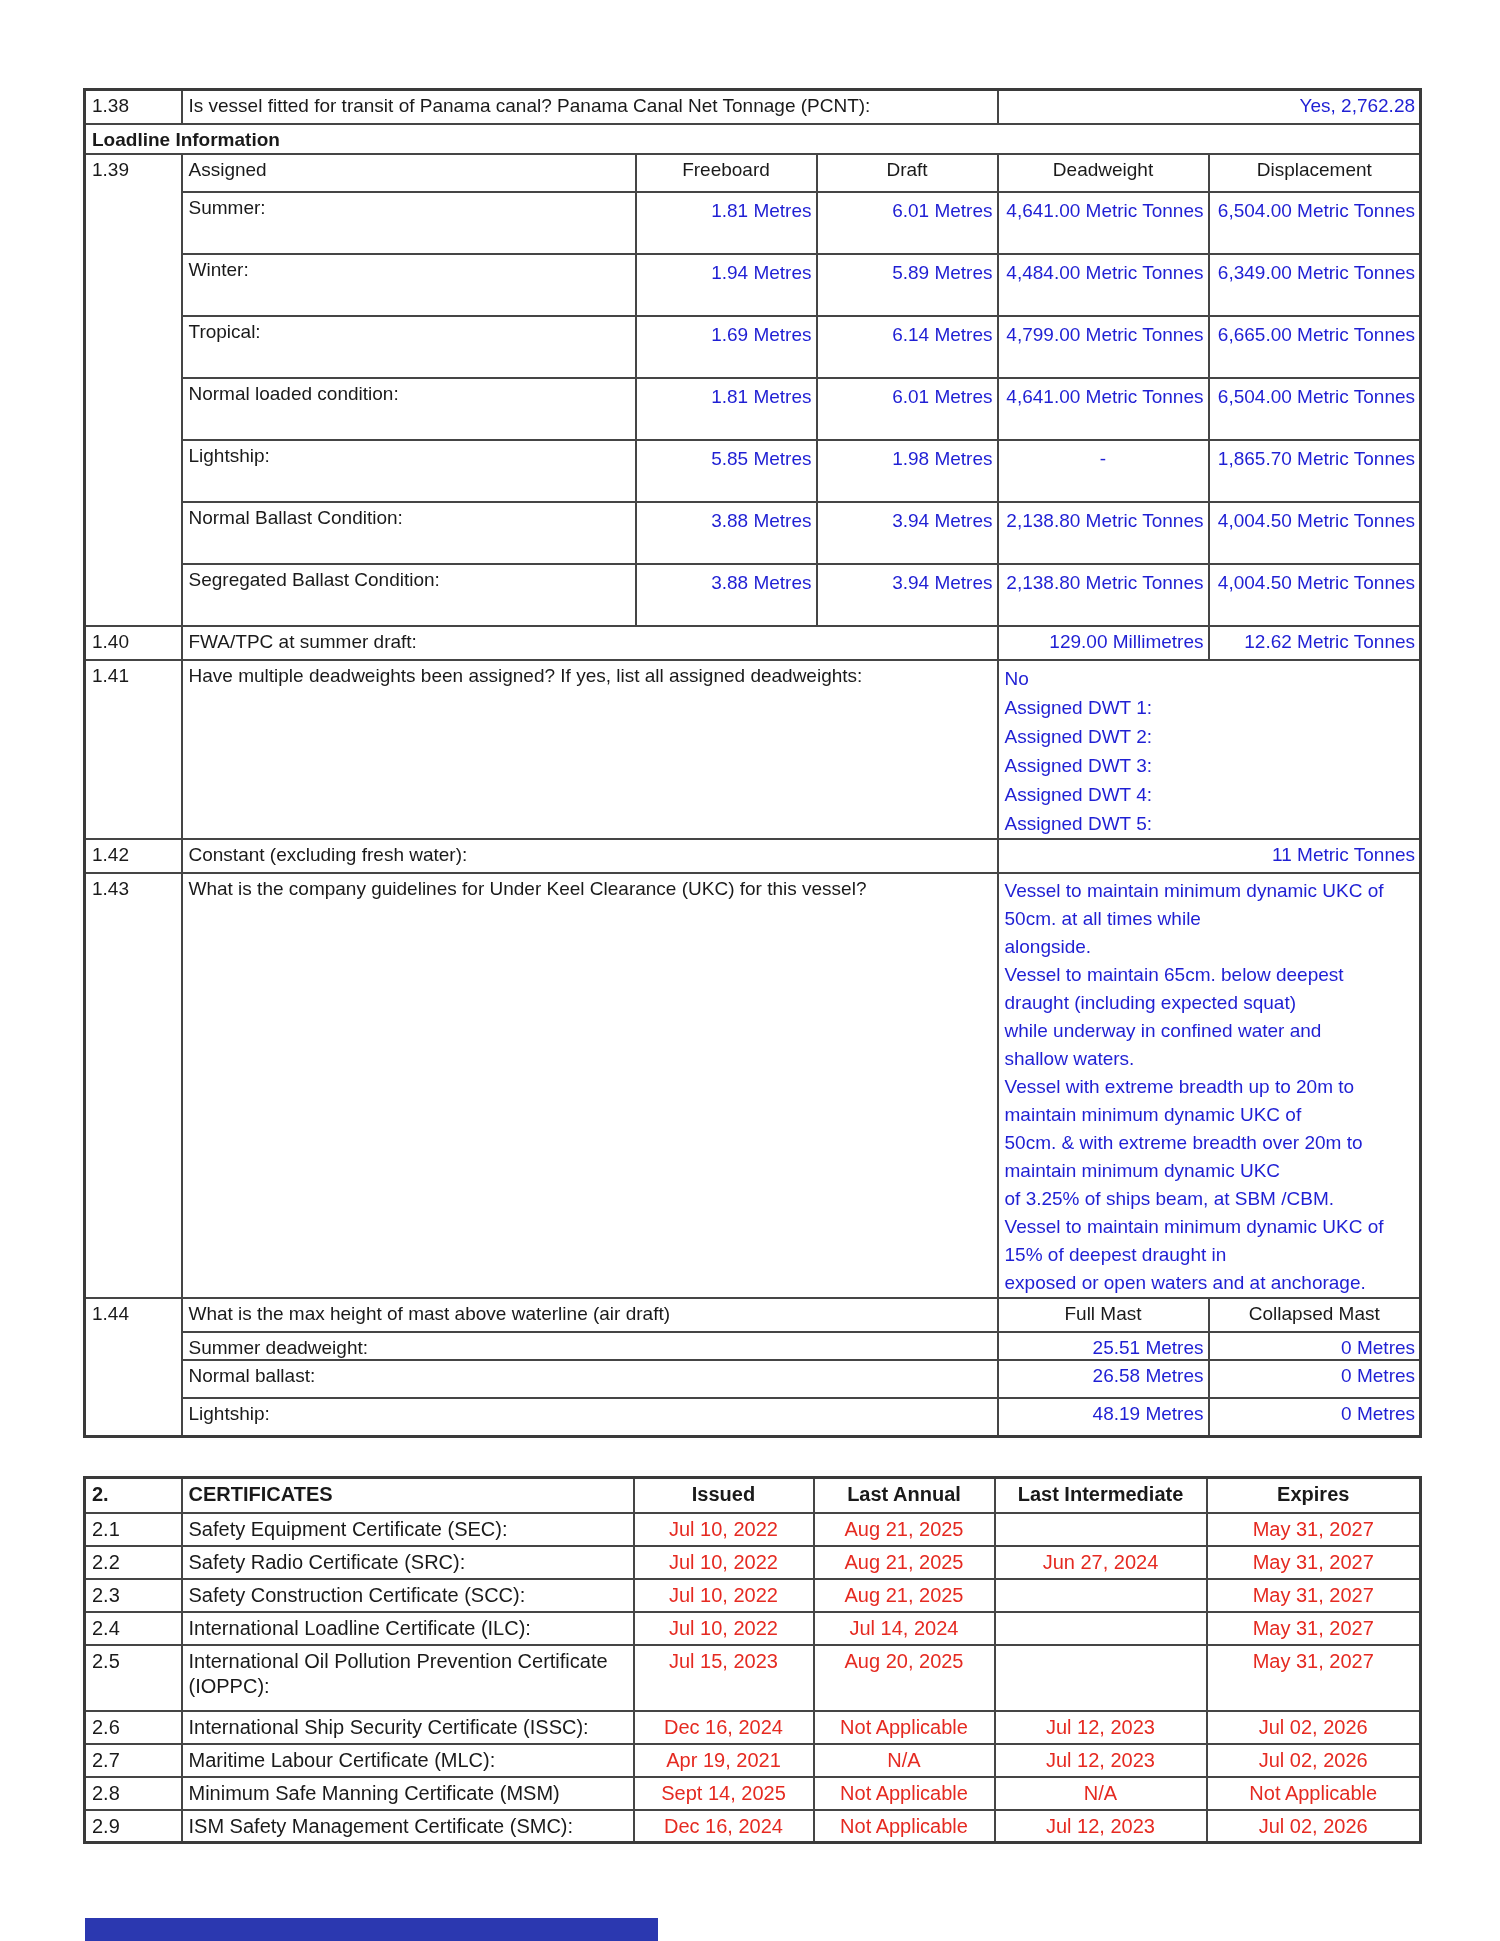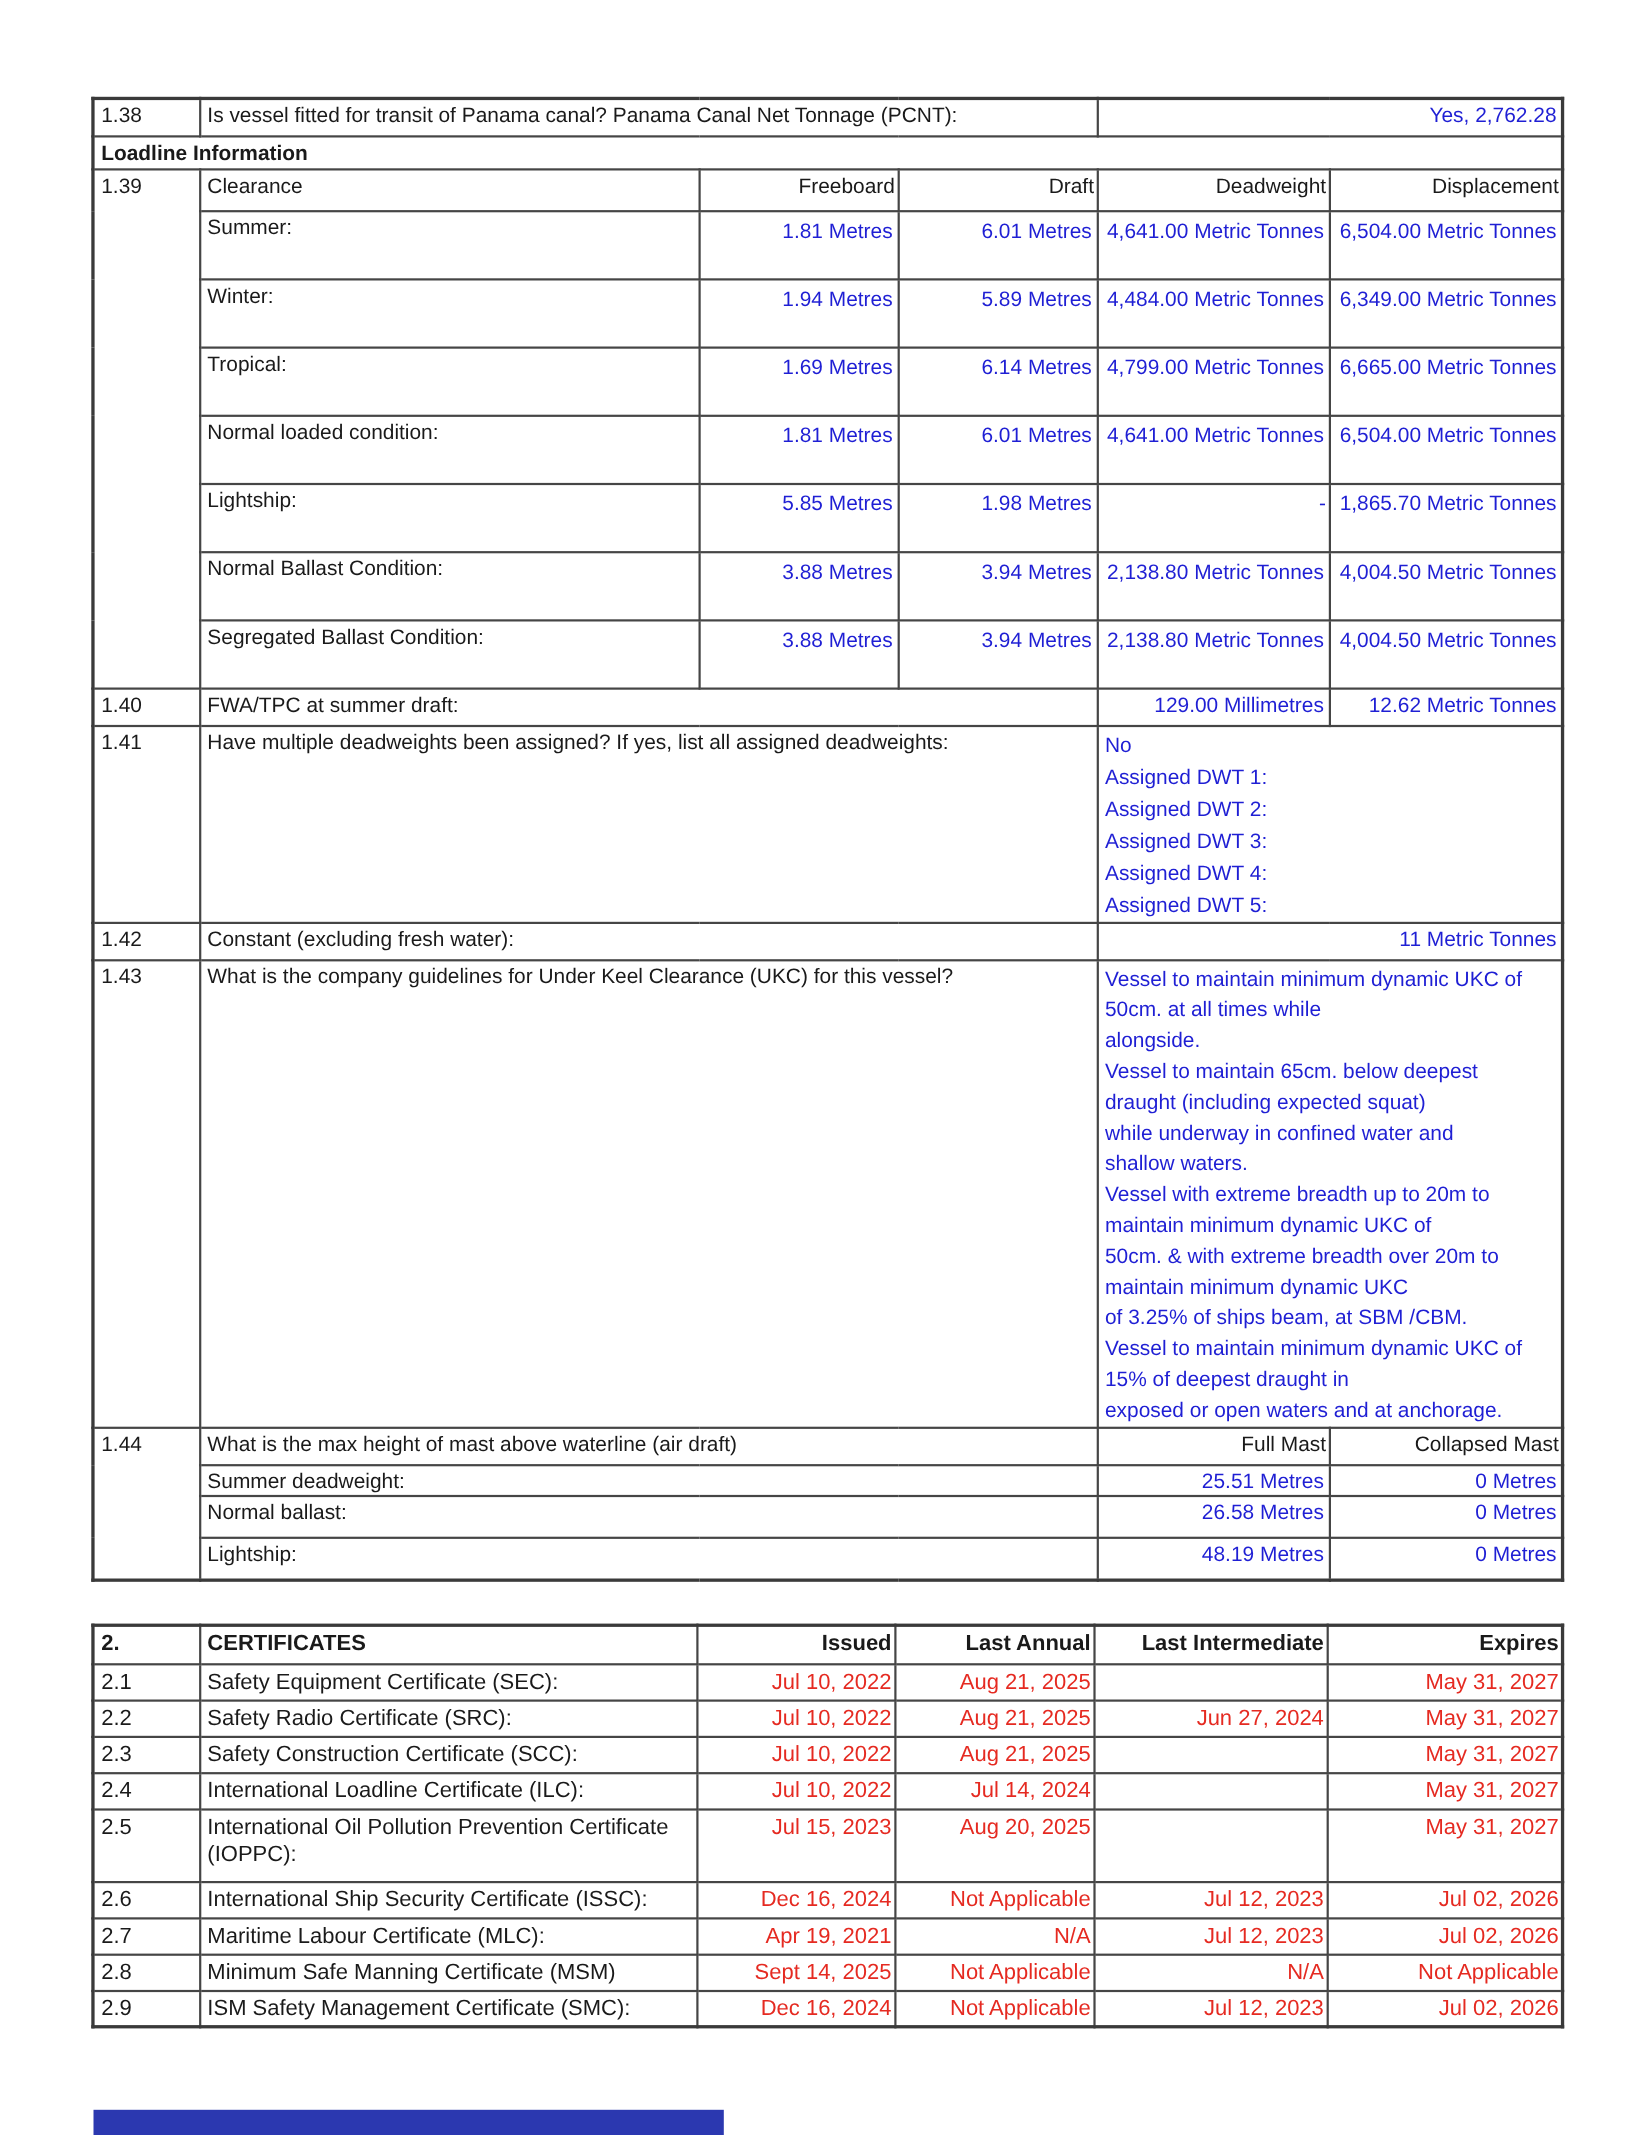--- a/index.html
+++ b/index.html
@@ -17,21 +17,21 @@
   td{
     border:2px solid #454545;
     vertical-align:top;
     padding:3px 5px 0 6px;
     overflow:hidden;
     line-height:1.25;
   }
   .outer{border:3px solid #3a3a3a;}
   .section-title{font-weight:bold;}
   .bold{font-weight:bold;}
-  .center{text-align:right;padding-left:2px;padding-right:2px;}
+  .center{text-align:center;padding-left:2px;padding-right:2px;}
   .blue{color:#1f1fd4;}
   .red{color:#e52a21;}
   .right{text-align:right;padding-right:4px;}
   .vals{line-height:29px;}
   .multiline{white-space:pre-line;}
   .lines29{line-height:29px;}
   .lines28{line-height:28px;margin-left:32px;}
   .bottom-bar{
     position:absolute;
     left:85px;top:1918px;
@@ -60,21 +60,21 @@
       <td colspan="3">Is vessel fitted for transit of Panama canal? Panama Canal Net Tonnage (PCNT):</td>
       <td colspan="2" class="blue right">Yes, 2,762.28</td>
     </tr>
 
     <tr style="height:30px">
       <td colspan="6" class="section-title">Loadline Information</td>
     </tr>
 
     <tr style="height:38px">
       <td rowspan="8">1.39</td>
-      <td>Clearance</td>
+      <td>Assigned</td>
       <td class="center">Freeboard</td>
       <td class="center">Draft</td>
       <td class="center">Deadweight</td>
       <td class="center">Displacement</td>
     </tr>
 
     <tr style="height:62px">
       <td>Summer:</td>
       <td class="blue right vals">1.81 Metres</td>
       <td class="blue right vals">6.01 Metres</td>

